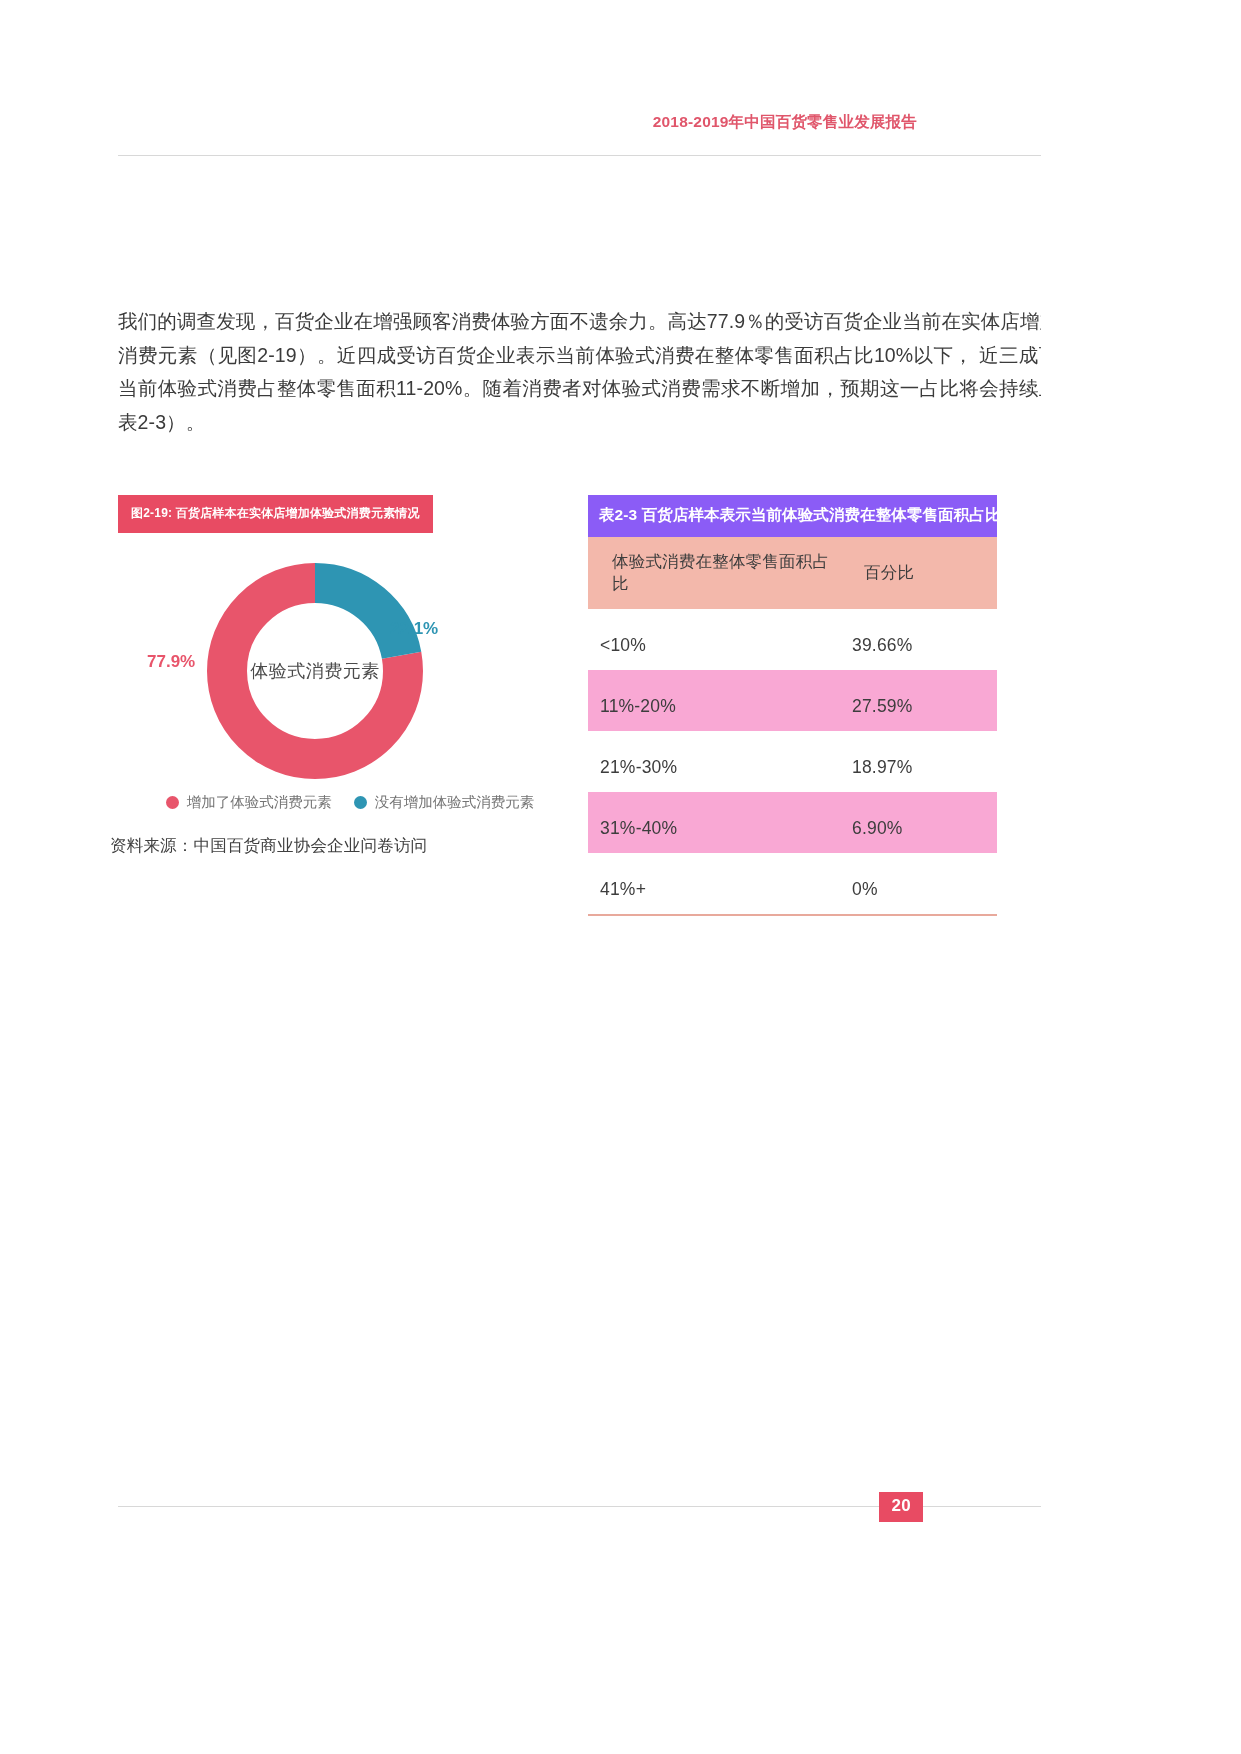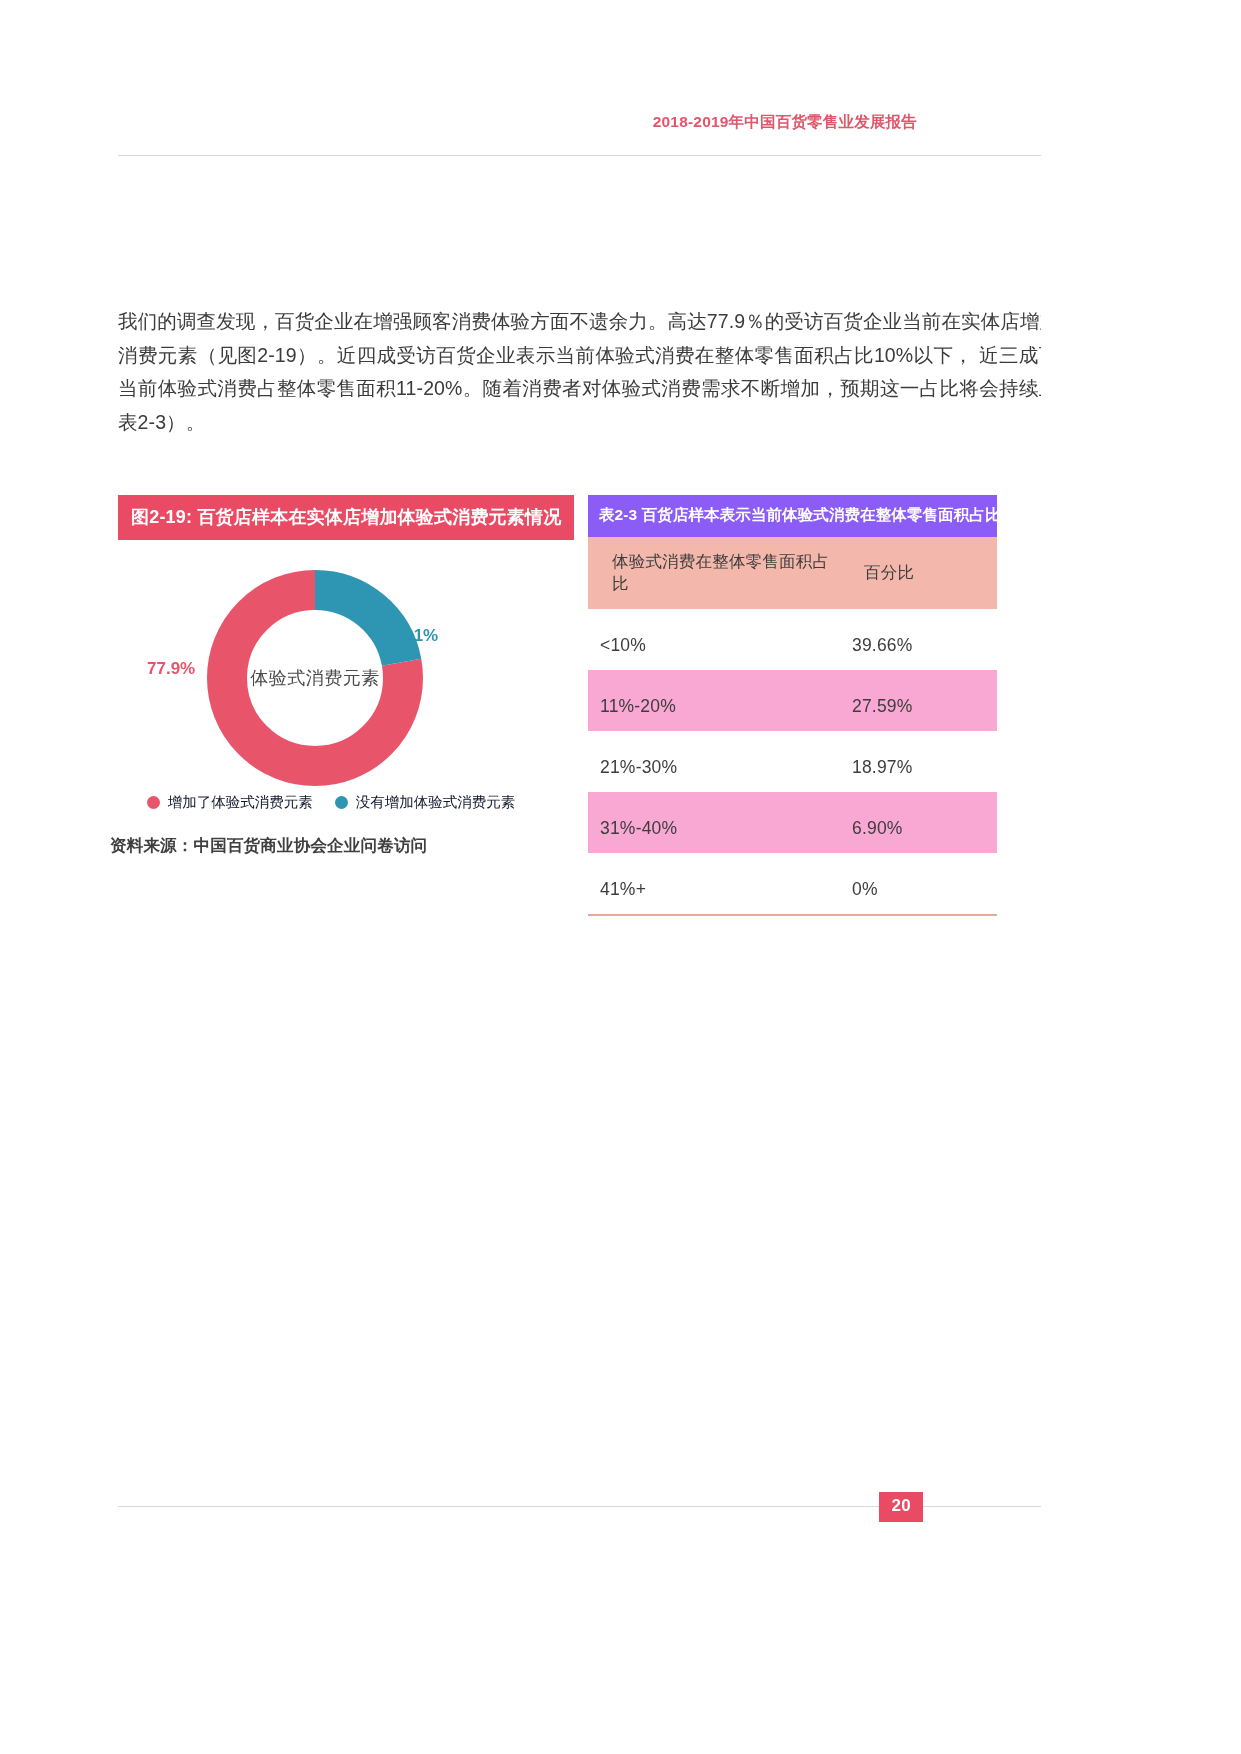--- a/index.html
+++ b/index.html
@@ -54,21 +54,21 @@
   
   .figure-block {
     position: absolute;
     top: 495px;
     left: 118px;
     width: 430px;
   }
   .bar-title {
     background: #e84b63;
     color: #ffffff;
-    font-size: 18px;
+    font-size: 12px;
     font-weight: bold;
     padding: 10px 13px 11px 13px;
     letter-spacing: 0.2px;
     white-space: nowrap;
     display: inline-block;
   }
   .donut-wrap {
     position: relative;
     width: 430px;
     height: 265px;
@@ -99,41 +99,40 @@
     font-weight: 600;
     color: #e8556b;
     white-space: nowrap;
   }
   .pct-major { left: 29px; top: 95px; }
   .pct-minor { left: 272px; top: 62px; color: #2e95b3; }
 
   .legend-row {
     position: absolute;
     top: 793px;
-    left: 116px;
+    left: 135px;
     width: 430px;
     display: flex;
     align-items: center;
     justify-content: center;
     gap: 22px;
     font-size: 14.5px;
-    color: #0f172a;
+    color: #737373;
   }
   .legend-item { display: flex; align-items: center; gap: 8px; white-space: nowrap; }
   .legend-dot { width: 13px; height: 13px; border-radius: 50%; display: inline-block; }
 
   .source-note {
     position: absolute;
     top: 835px;
     left: 110px;
     font-size: 16.5px;
     color: #3f3f3f;
     letter-spacing: 0.2px;
     white-space: nowrap;
-    font-weight: bold;
   }
 
   
   .table-block {
     position: absolute;
     top: 495px;
     left: 588px;
     width: 409px;
   }
   .table-title-bar {

